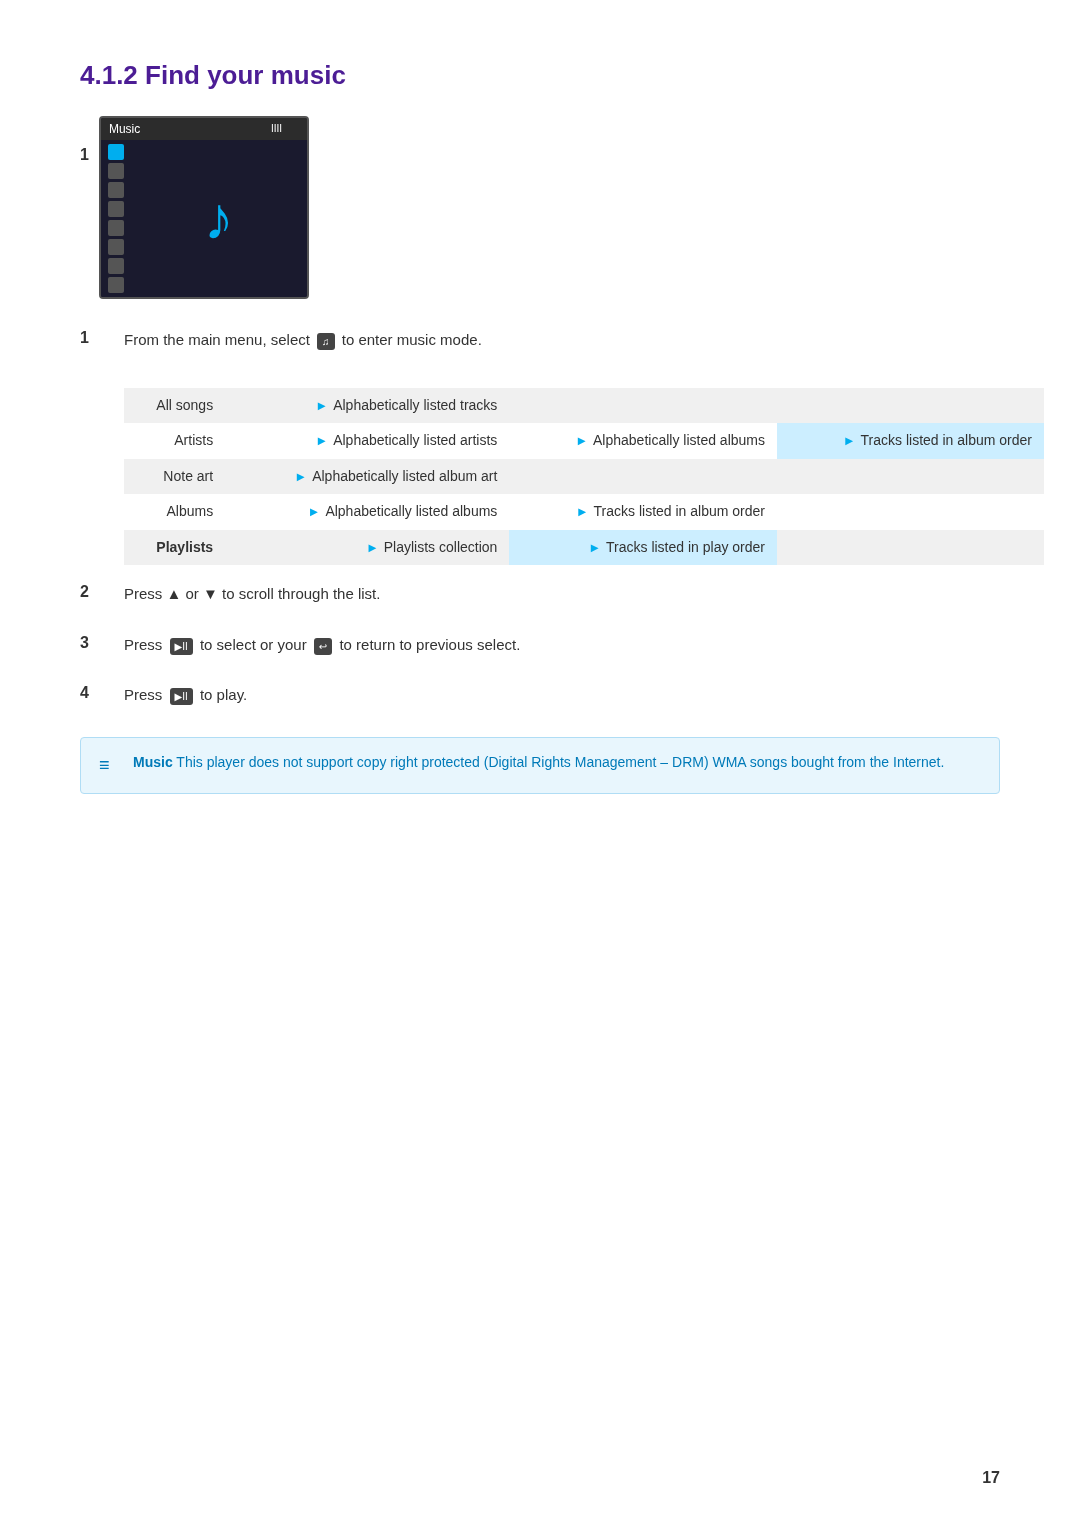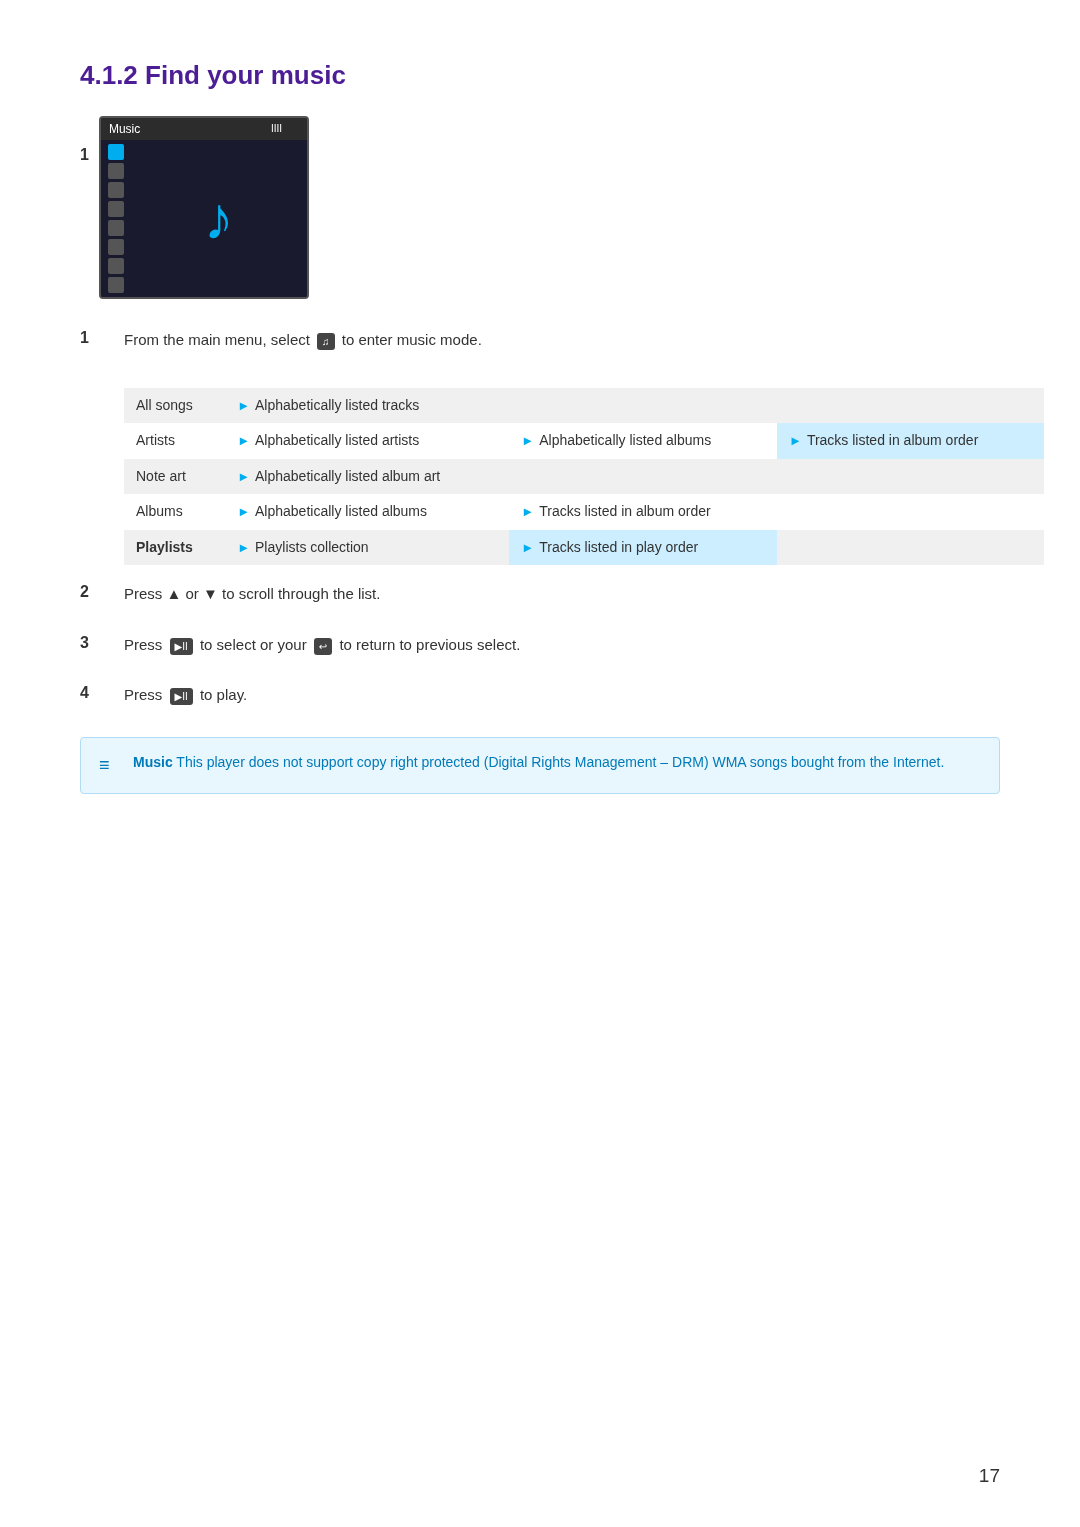--- a/index.html
+++ b/index.html
@@ -102,20 +102,21 @@
       color: #333;
       text-align: center;
     }
 
     
     .menu-table {
       border-collapse: collapse;
       width: 100%;
       margin: 18px 0 18px 44px;
       font-size: 14px;
+      text-align: right;
     }
     .menu-table td {
       padding: 8px 12px;
       vertical-align: top;
       line-height: 1.4;
     }
     .menu-table tr:nth-child(odd) td {
       background: #f0f0f0;
     }
     .menu-table tr:nth-child(even) td {
@@ -175,22 +176,23 @@
     }
     .note-text strong {
       font-weight: bold;
     }
 
     
     .page-number {
       position: fixed;
       bottom: 40px;
       right: 80px;
-      font-size: 19px;
-      color: #333;
+      font-size: 16px;
+      color: #333;
+      font-weight: bold;
     }
 
     
     .step1-intro {
       margin-bottom: 8px;
     }
   </style>
 </head>
 <body>
 

